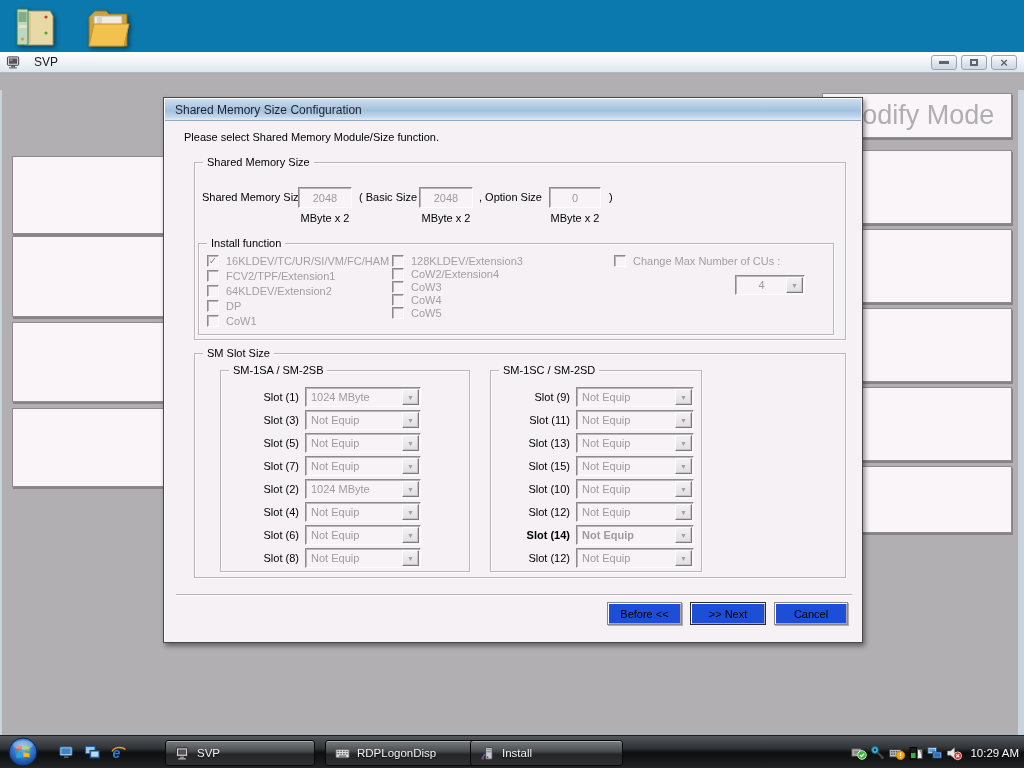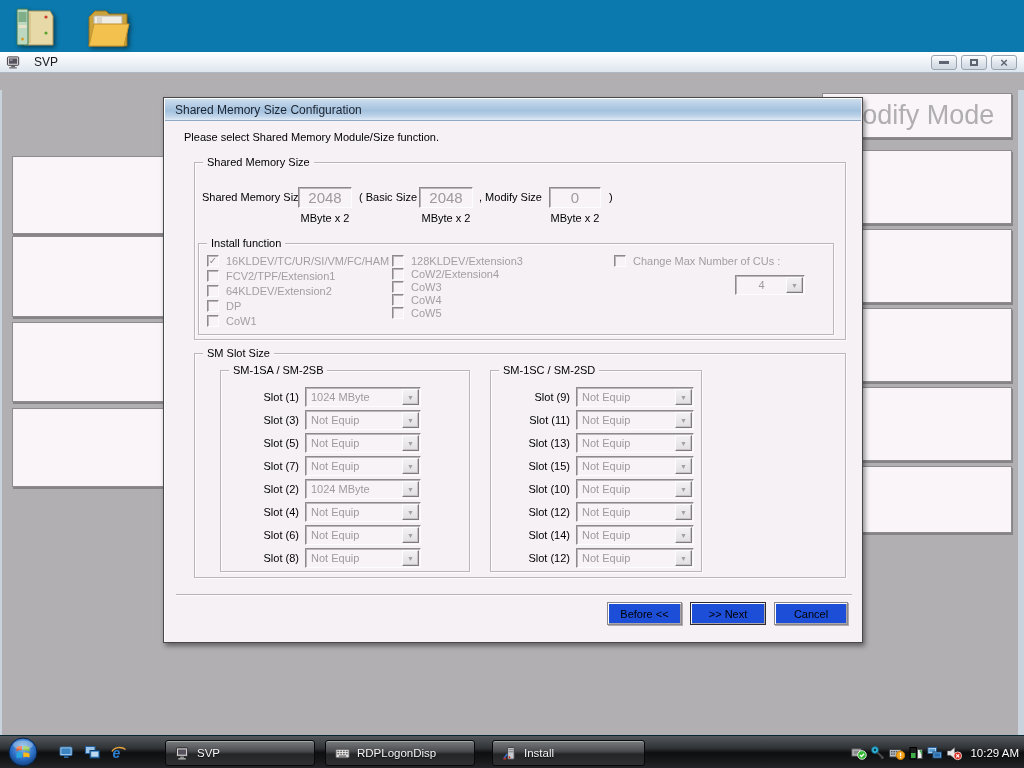--- a/index.html
+++ b/index.html
@@ -39,21 +39,21 @@
      background:linear-gradient(180deg,#cdddee,#a3c1de 55%,#bcd2e8 80%,#dfeaf5);
      display:flex; align-items:center; border-bottom:1px solid #8fa9c4; }
   #dlg-title { font-size:12px; color:#1c2430; margin-left:10px; }
   .lbl { position:absolute; font-size:11px; color:#000; white-space:nowrap; }
   .dlg-group { position:absolute; border:1px solid #bcb6bc;
      box-shadow:inset 1px 1px 0 rgba(255,255,255,.85), 1px 1px 0 rgba(255,255,255,.85); }
   .glabel { position:absolute; top:-7px; left:8px; background:#f6f1f5; padding:0 4px; font-size:11px; color:#000; white-space:nowrap; }
   .tbox { position:absolute; height:21px; background:#f7f3f6; border:1px solid;
      border-color:#8d898d #fdfdfd #fdfdfd #8d898d; box-shadow:inset 1px 1px 0 #b9b5b9;
      display:flex; align-items:center; justify-content:center; }
-  .tbox span { font-size:15px; color:#9e9a9e;text-align:right; }
+  .tbox span { font-size:11px; color:#9e9a9e;text-align:right; }
   .dd { position:absolute; height:20px; background:#f7f3f6; border:1px solid;
      border-color:#8d898d #fdfdfd #fdfdfd #8d898d; box-shadow:inset 1px 1px 0 #b9b5b9; }
   .dd .val { position:absolute; left:5px; top:0; line-height:18px; font-size:11px; color:#9e9a9e; white-space:nowrap; }
   .dd.center .val { left:0; right:17px; text-align:center; }
   .ddbtn { position:absolute; right:1px; top:1px; bottom:1px; width:17px;
      background:linear-gradient(180deg,#f4f1f4,#e2dfe2); border:1px solid;
      border-color:#fdfdfd #7f7b7f #7f7b7f #fdfdfd; box-shadow:inset -1px -1px 0 #c6c2c6;
      display:flex; align-items:center; justify-content:center; font-size:7px; color:#a39fa3; }
   .cb { width:12px; height:12px; flex:0 0 12px; background:#f7f3f6; border:1px solid;
      border-color:#8d898d #fdfdfd #fdfdfd #8d898d; box-shadow:inset 1px 1px 0 #b9b5b9;
@@ -153,21 +153,21 @@
         <div class="dlg-group" style="left:30px;top:64px;width:652px;height:178px">
           <span class="glabel">Shared Memory Size</span>
           <span class="lbl" style="left:7px;top:28px">Shared Memory Size</span>
           <div class="tbox" style="left:103px;top:24px;width:54px">
               <span>2048</span>
             </div>
           <span class="lbl" style="left:164px;top:28px">( Basic Size</span>
           <div class="tbox" style="left:224px;top:24px;width:54px">
               <span>2048</span>
             </div>
-          <span class="lbl" style="left:284px;top:28px">, Modify Size</span>
+          <span class="lbl" style="left:284px;top:28px">, Option Size</span>
           <div class="tbox" style="left:354px;top:24px;width:52px">
               <span>0</span>
             </div>
           <span class="lbl" style="left:414px;top:28px">)</span>
           <span class="lbl" style="left:95px;top:49px;width:70px;text-align:center">MByte x 2</span>
           <span class="lbl" style="left:216px;top:49px;width:70px;text-align:center">MByte x 2</span>
           <span class="lbl" style="left:345px;top:49px;width:70px;text-align:center">MByte x 2</span>
         </div>
 
 
@@ -328,21 +328,21 @@
                     <span class="ddbtn">▼</span>
                   </div>
                 </div>
                 <div class="slotrow" style="left: 0px; top: 131px; right: 0px;">
                   <span class="slotlabel" style="left: 0px; width: 79px;">Slot (12)</span>
                   <div class="dd" style="left: 85px; top: 0px; width: 118px;">
                     <span class="val">Not Equip</span>
                     <span class="ddbtn">▼</span>
                   </div>
                 </div>
-                <div class="slotrow" style="left: 0px; top: 154px; right: 0px;">
+                <div class="slotrow" style="left: 0px; top: 154px; right: 0px; font-weight: bold;">
                   <span class="slotlabel" style="left: 0px; width: 79px;">Slot (14)</span>
                   <div class="dd" style="left: 85px; top: 0px; width: 118px;">
                     <span class="val">Not Equip</span>
                     <span class="ddbtn">▼</span>
                   </div>
                 </div>
                 <div class="slotrow" style="left: 0px; top: 177px; right: 0px;">
                   <span class="slotlabel" style="left: 0px; width: 79px;">Slot (12)</span>
                   <div class="dd" style="left: 85px; top: 0px; width: 118px;">
                     <span class="val">Not Equip</span>
@@ -470,21 +470,21 @@
               <rect x="11.5" y="5" width="2" height="1.5"></rect>
               <rect x="2.5" y="7.5" width="2" height="1.5"></rect>
               <rect x="5.5" y="7.5" width="2" height="1.5"></rect>
               <rect x="8.5" y="7.5" width="2" height="1.5"></rect>
               <rect x="11.5" y="7.5" width="2" height="1.5"></rect>
               <rect x="4" y="10" width="8" height="1.5"></rect>
             </g>
           </svg></span>
         <span class="tblabel">RDPLogonDisp</span>
       </div>
-      <div class="taskbtn" style="left: 492px; width: 153px;">
+      <div class="taskbtn" style="left: 470px; width: 153px;">
         <span class="tbicon"><svg viewBox="0 0 16 16" width="15" height="15">
             <rect x="6" y="1.5" width="7" height="12.5" rx="1" fill="#c6cace" stroke="#3a3a3a"></rect>
             <rect x="7.2" y="3" width="4.6" height="1.4" fill="#8a8e92"></rect>
             <rect x="7.2" y="5.4" width="4.6" height="1.4" fill="#8a8e92"></rect>
             <circle cx="8" cy="12" r="1" fill="#cc2222"></circle>
             <path d="M2 13.5 L5.5 8.5" stroke="#3b6fd4" stroke-width="1.6"></path>
             <rect x="1.5" y="12.5" width="3" height="2" fill="#b03030"></rect>
           </svg></span>
         <span class="tblabel">Install</span>
       </div>

